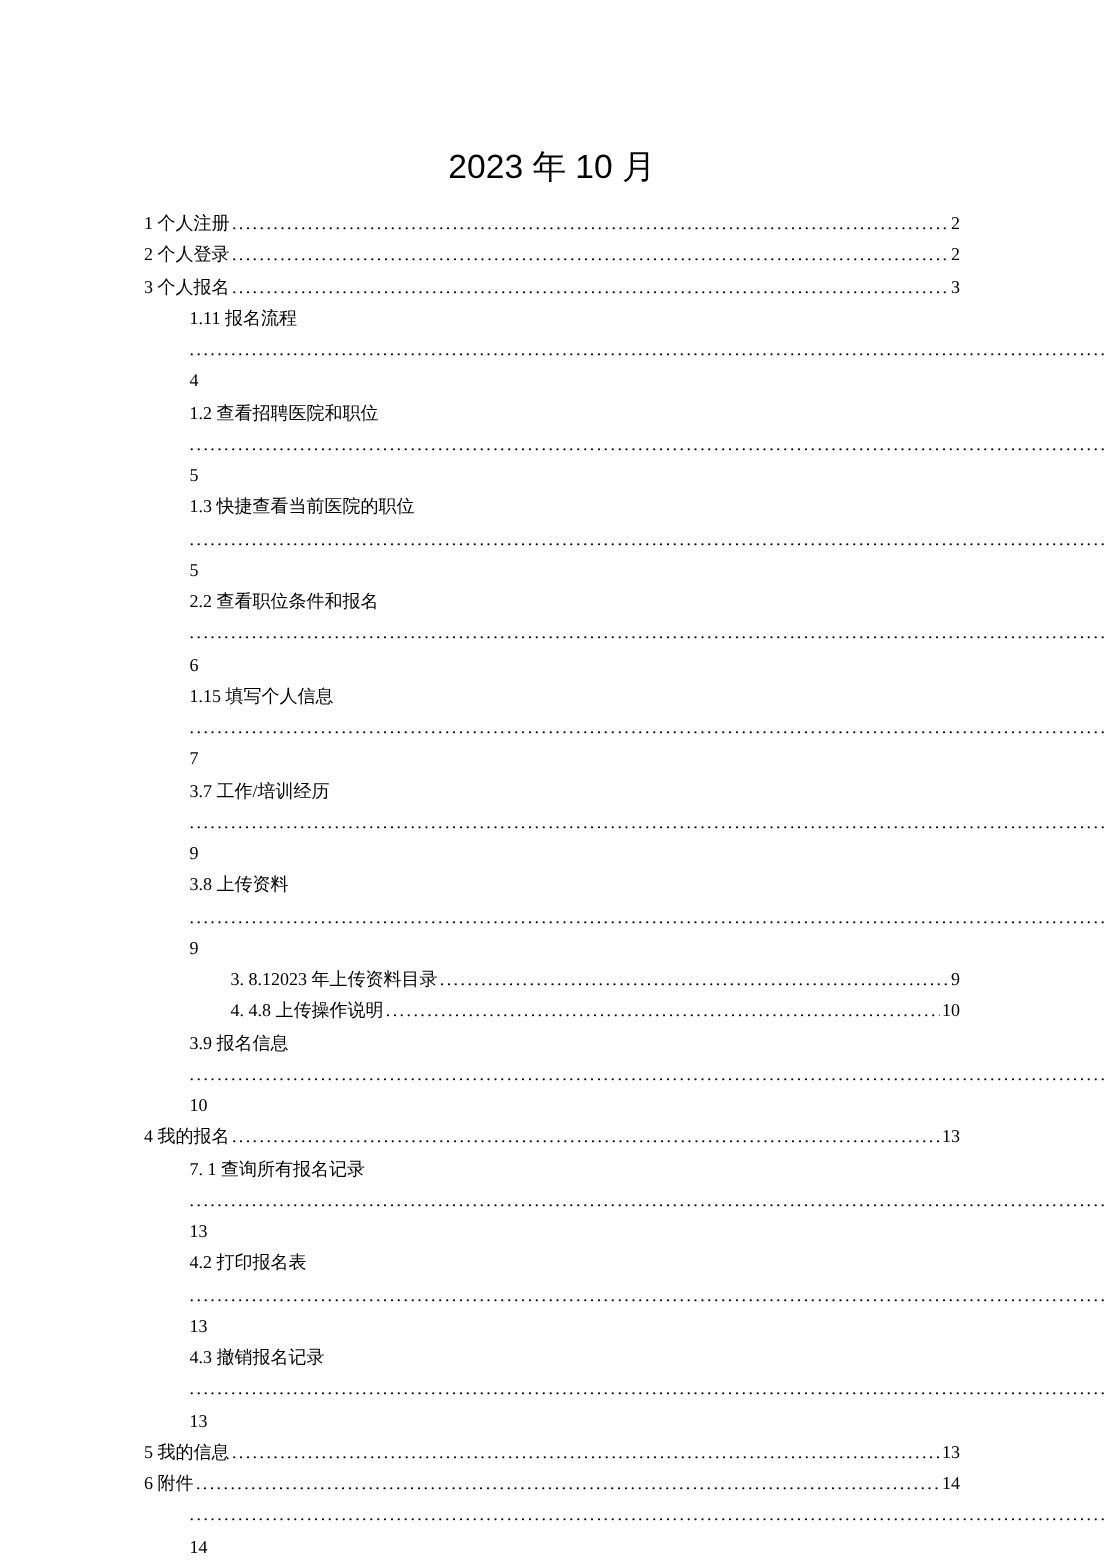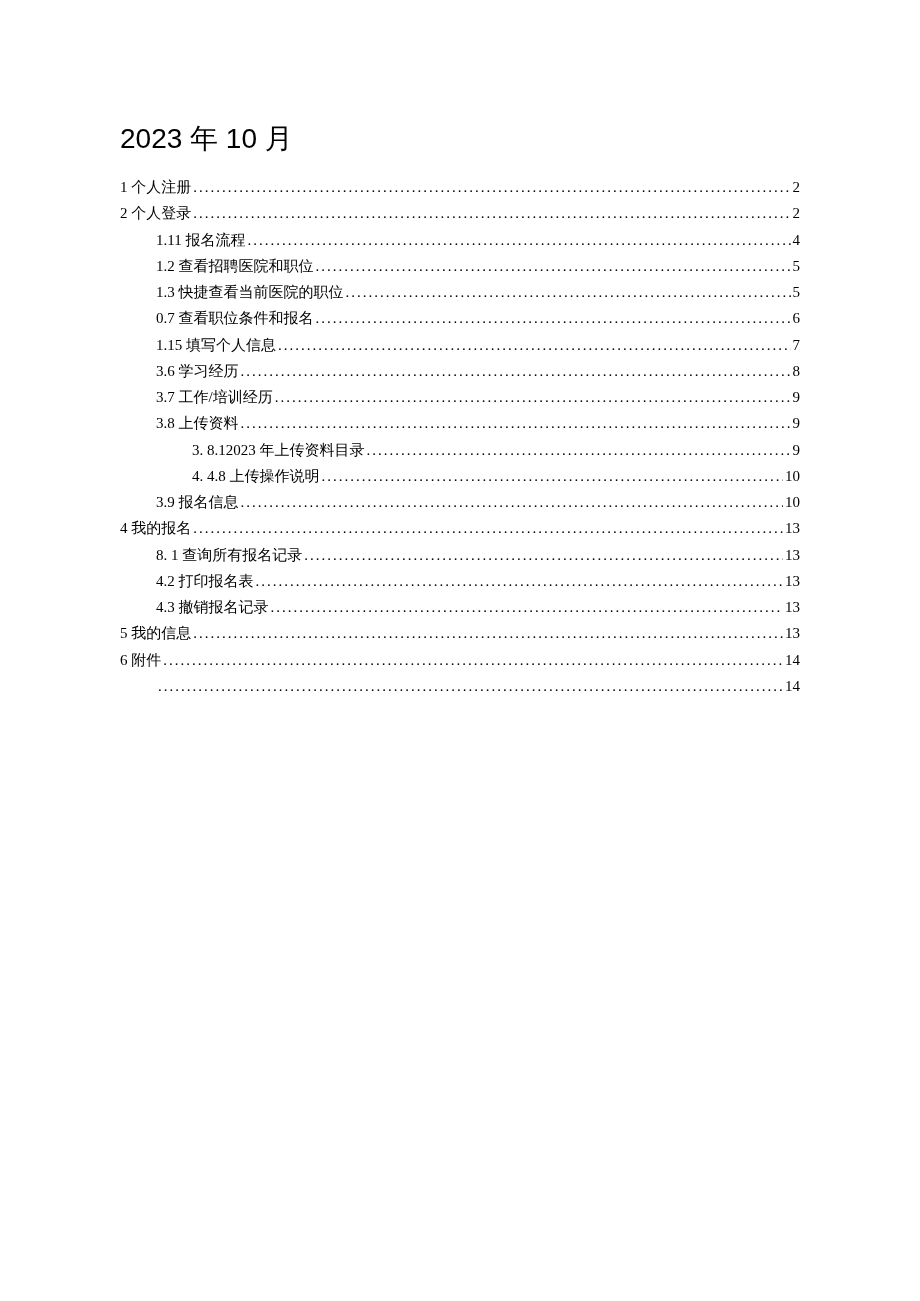--- a/index.html
+++ b/index.html
@@ -5,20 +5,21 @@
     * { margin: 0; padding: 0; box-sizing: border-box; }
     body {
       width: 920px;
       height: 1301px;
       background: #ffffff;
       font-family: "SimSun", "宋体", serif;
       padding: 120px 120px 0 120px;
       color: #000;
     }
     .title {
+      text-align: center;
       font-size: 28px;
       font-family: "Microsoft YaHei", "SimHei", sans-serif;
       font-weight: 400;
       margin-bottom: 16px;
     }
     .toc {
       font-size: 15px;
       line-height: 1.75;
     }
     .toc-row {
@@ -35,68 +36,68 @@
       overflow: hidden;
       letter-spacing: 2px;
       margin: 0 2px;
     }
     .toc-dots::after {
       content: "..................................................................................................................................................................";
     }
     .toc-page {
       flex: 0 0 auto;
     }
-    .indent-1 { padding-left: 36px; }
+    .indent-1 { padding-left: 36px; flex-direction: column; }
     .indent-2 { padding-left: 72px; }
   </style>
 </head>
 <body>
 
 <h1 class="title">2023 年 10 月</h1>
 
 <div class="toc" id="toc-container">
     <div class="toc-row">
       <span class="toc-label">1 个人注册 </span>
       <span class="toc-dots"></span>
       <span class="toc-page">2</span>
     </div>
     <div class="toc-row">
       <span class="toc-label">2 个人登录 </span>
       <span class="toc-dots"></span>
       <span class="toc-page">2</span>
     </div>
+    <div class="toc-row">
+      <span class="toc-label">3 个人报名 </span>
+      <span class="toc-dots"></span>
+      <span class="toc-page">3</span>
+    </div>
     <div class="toc-row indent-1">
       <span class="toc-label">1.11 报名流程 </span>
       <span class="toc-dots"></span>
       <span class="toc-page">4</span>
     </div>
     <div class="toc-row indent-1">
       <span class="toc-label">1.2  查看招聘医院和职位</span>
       <span class="toc-dots"></span>
       <span class="toc-page">5</span>
     </div>
     <div class="toc-row indent-1">
       <span class="toc-label">1.3  快捷查看当前医院的职位</span>
       <span class="toc-dots"></span>
       <span class="toc-page">5</span>
     </div>
     <div class="toc-row indent-1">
-      <span class="toc-label">0.7  查看职位条件和报名</span>
+      <span class="toc-label">2.2  查看职位条件和报名</span>
       <span class="toc-dots"></span>
       <span class="toc-page">6</span>
     </div>
     <div class="toc-row indent-1">
       <span class="toc-label">1.15 填写个人信息 </span>
       <span class="toc-dots"></span>
       <span class="toc-page">7</span>
-    </div>
-    <div class="toc-row indent-1">
-      <span class="toc-label">3.6  学习经历</span>
-      <span class="toc-dots"></span>
-      <span class="toc-page">8</span>
     </div>
     <div class="toc-row indent-1">
       <span class="toc-label">3.7  工作/培训经历</span>
       <span class="toc-dots"></span>
       <span class="toc-page">9</span>
     </div>
     <div class="toc-row indent-1">
       <span class="toc-label">3.8  上传资料</span>
       <span class="toc-dots"></span>
       <span class="toc-page">9</span>
@@ -115,21 +116,21 @@
       <span class="toc-label">3.9 报名信息</span>
       <span class="toc-dots"></span>
       <span class="toc-page">10</span>
     </div>
     <div class="toc-row">
       <span class="toc-label">4 我的报名 </span>
       <span class="toc-dots"></span>
       <span class="toc-page">13</span>
     </div>
     <div class="toc-row indent-1">
-      <span class="toc-label">8. 1 查询所有报名记录 </span>
+      <span class="toc-label">7. 1 查询所有报名记录 </span>
       <span class="toc-dots"></span>
       <span class="toc-page">13</span>
     </div>
     <div class="toc-row indent-1">
       <span class="toc-label">4.2 打印报名表</span>
       <span class="toc-dots"></span>
       <span class="toc-page">13</span>
     </div>
     <div class="toc-row indent-1">
       <span class="toc-label">4.3 撤销报名记录</span>

